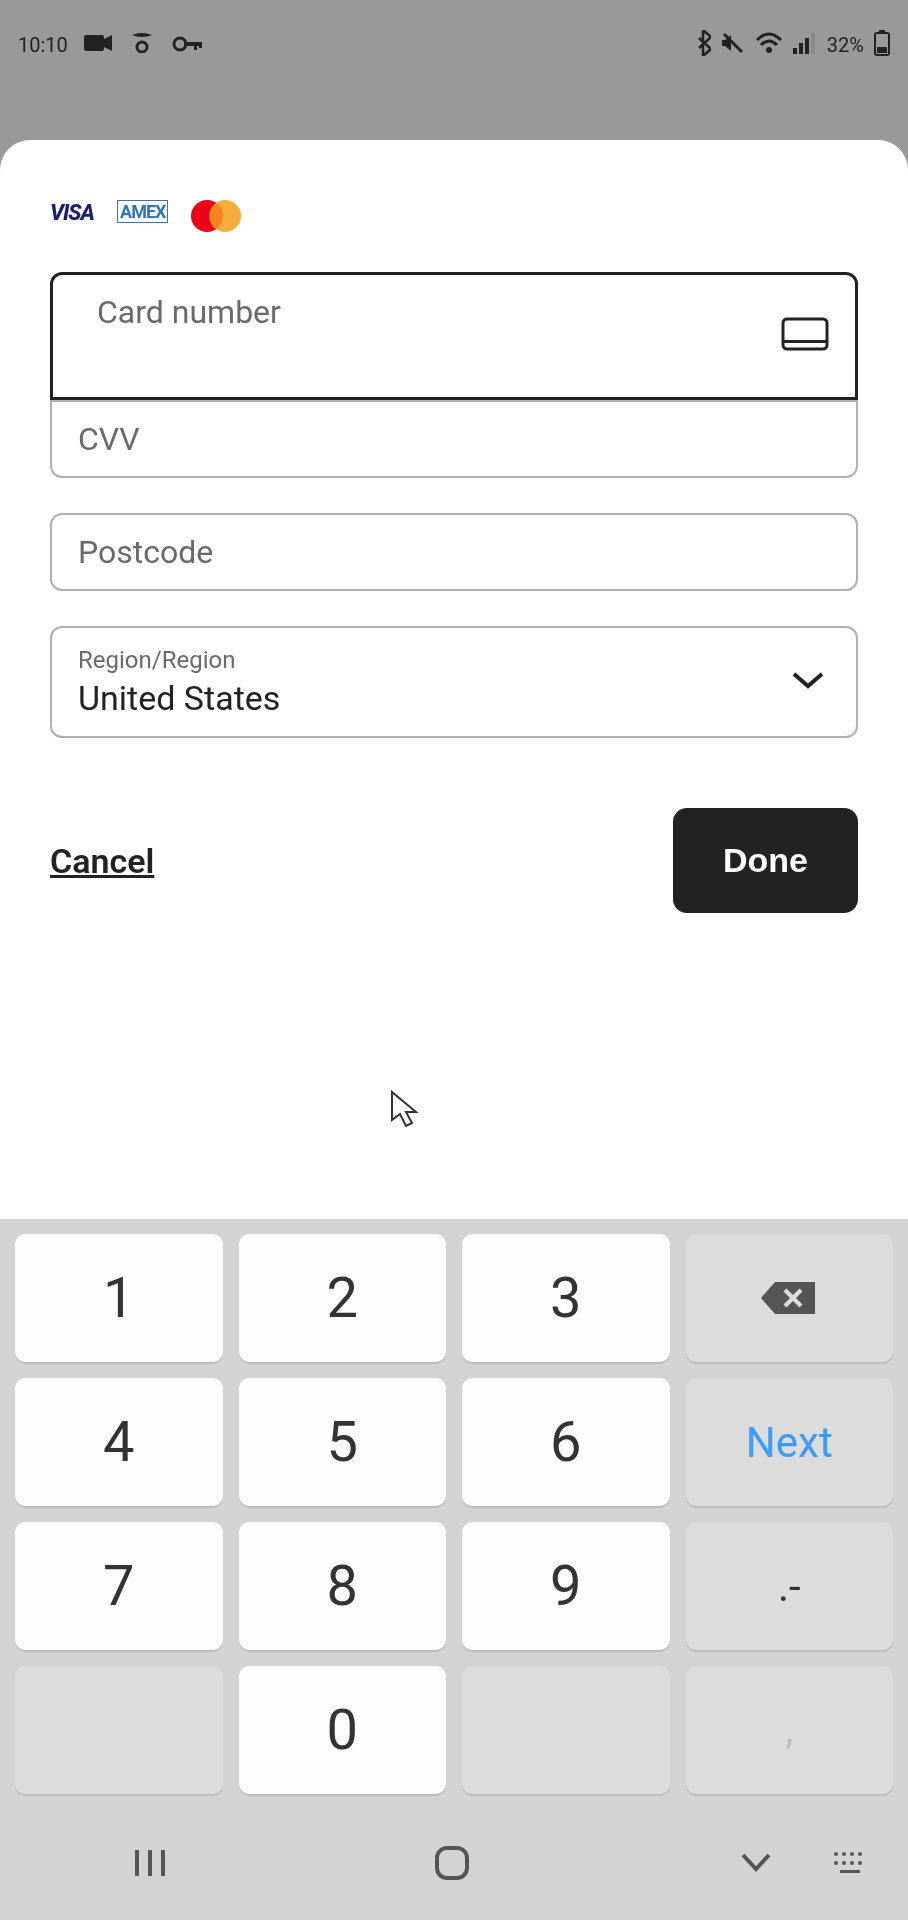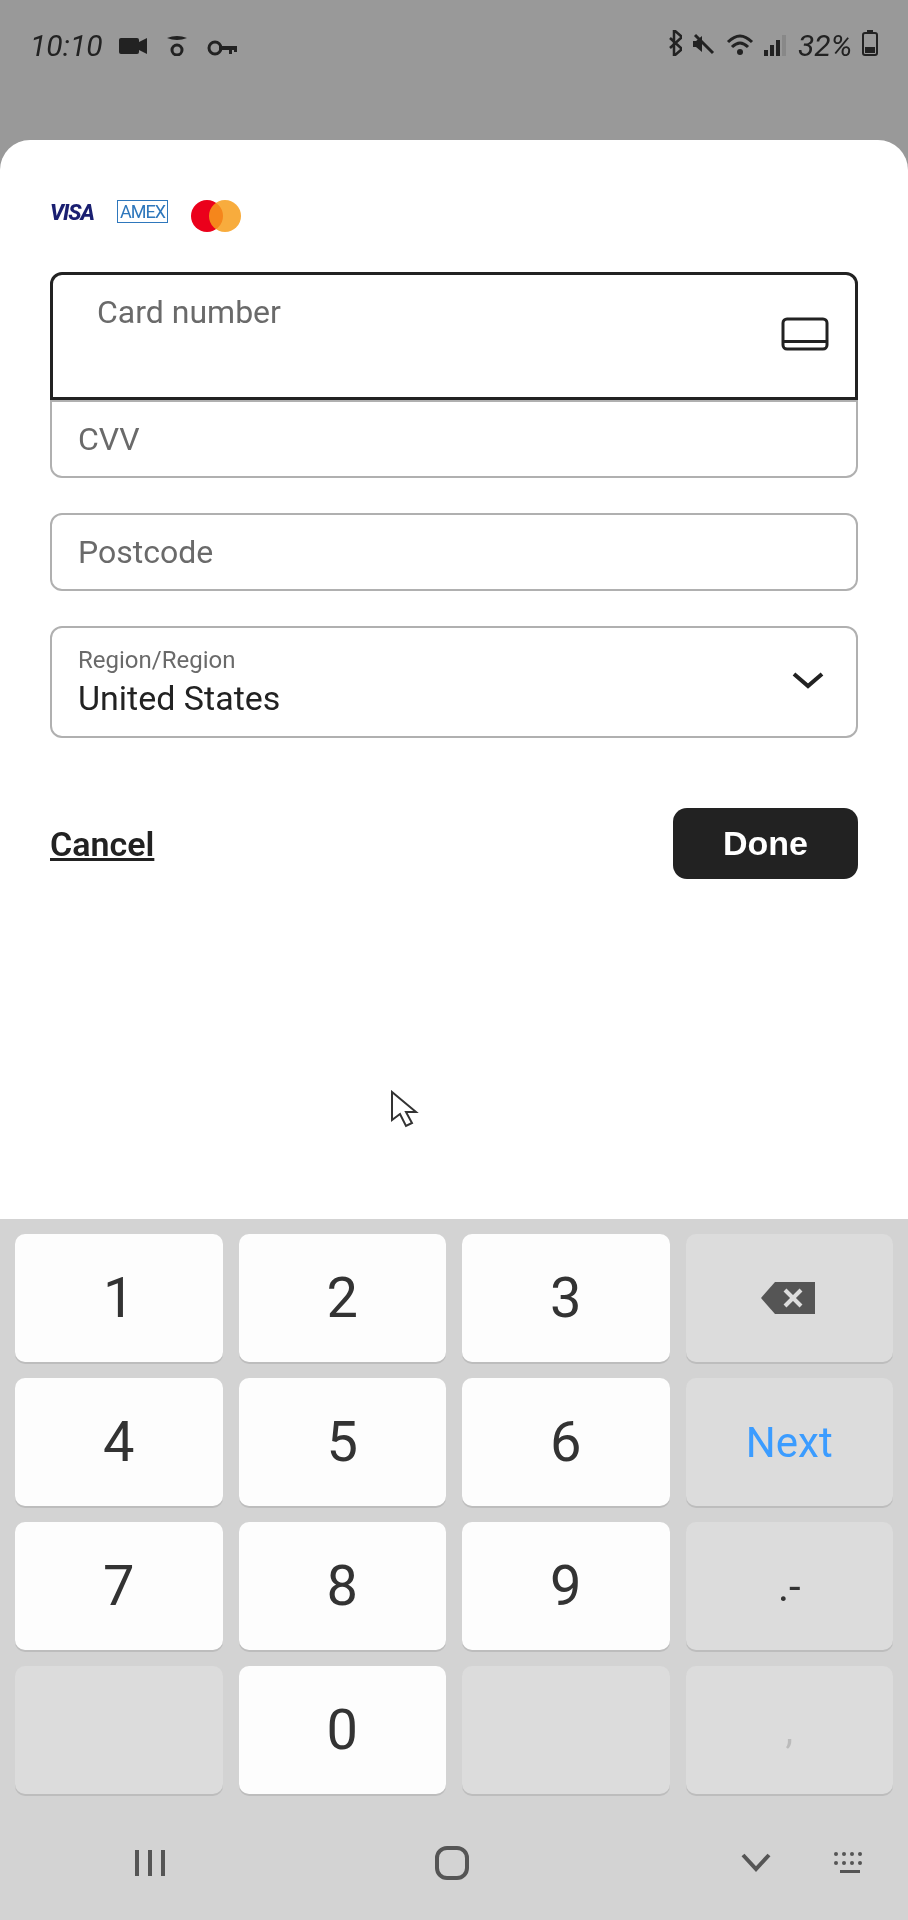--- a/index.html
+++ b/index.html
@@ -4,24 +4,23 @@
 <style>
   * { box-sizing: border-box; margin: 0; padding: 0; }
   html, body { width: 908px; height: 1920px; font-family: -apple-system, BlinkMacSystemFont, 'Segoe UI', Roboto, sans-serif; background: #999; overflow: hidden; }
   
   .status-bar {
     height: 90px;
     background: #999;
     display: flex;
     justify-content: space-between;
     align-items: center;
-    padding: 0 30px;
+    padding: 0 18px;
     color: #222;
-    font-size: 30px;
-    font-style: italic;
+    font-size: 20px;
   }
   .status-left { display: flex; align-items: center; gap: 16px; }
   .status-right { display: flex; align-items: center; gap: 10px; }
   .status-gap { height: 50px; background: #999; }
   
   .modal {
     background: #fff;
     border-radius: 30px 30px 0 0;
     height: calc(100% - 140px);
     display: flex;
@@ -33,21 +32,21 @@
     gap: 30px;
     padding: 28px 40px;
     border-bottom: 2px solid #eee;
   }
   .close-x { font-size: 38px; font-weight: 300; line-height: 1; cursor: pointer; }
   .modal-title { font-size: 36px; font-weight: 700; color: #222; }
   
   .modal-body { padding: 30px 50px; flex: 1; }
   .card-logos { display: flex; gap: 23px; align-items: flex-start; margin-bottom: 40px; margin-top: 30px; }
   .visa { color: #1a1f71; font-weight: 800; font-style: italic; font-size: 22px; letter-spacing: -1px; }
-  .amex { color: #2e77bc; font-weight: 400; font-size: 18px; border: 1px solid #2e77bc; padding: 0 2px; letter-spacing: -1px;}
+  .amex { color: #2e77bc; font-weight: 700; font-size: 18px; border: 1px solid #2e77bc; padding: 0 2px; letter-spacing: -1px;}
   .mc { position: relative; width: 50px; height: 32px; }
   .mc .c1 { position: absolute; left: 0; top: 0; width: 32px; height: 32px; background: #eb001b; border-radius: 50%; }
   .mc .c2 { position: absolute; left: 18px; top: 0; width: 32px; height: 32px; background: #f79e1b; border-radius: 50%; opacity: 0.85; }
   
   .field-group { border: 2px solid #b0b0b0; border-radius: 12px; overflow: hidden; margin-bottom: 35px; }
   .field-group.active { border-color: #222; border-width: 3px; padding-left: 18px; }
   .field-group.halves { display: flex; border-top-left-radius: 0; border-top-right-radius: 0; margin-top: -35px; margin-bottom: 35px;}
   .attached-bottom { border-bottom-left-radius: 0; border-bottom-right-radius: 0; }
   .field {
     padding: 18px 26px;
@@ -60,21 +59,21 @@
   .halves .field + .field { border-left: 5px solid #404040; }
   .field-label { font-size: 32px; color: #6a6a6a; }
   .field-label.small { font-size: 24px; }
   .field-input { border: none; font-size: 32px; color: #222; outline: none; width: 100%; background: transparent; height: 44px;}
   .field-value { font-size: 34px; color: #222; }
   .card-icon { position: absolute; right: 26px; top: 50%; transform: translateY(-50%); }
   .chevron { position: absolute; right: 30px; top: 50%; transform: translateY(-50%); }
   
   .actions { display: flex; justify-content: space-between; align-items: center; margin-top: 70px; }
   .cancel-btn { font-size: 34px; font-weight: 600; text-decoration: underline; color: #222; cursor: pointer; }
-  .done-btn { background: #222; color: #fff; padding: 16px 50px; border-radius: 14px; font-size: 34px; font-weight: 600; cursor: pointer; border: none; }
+  .done-btn { background: #222; color: #fff; padding: 33px 50px; border-radius: 14px; font-size: 34px; font-weight: 600; cursor: pointer; border: none; }
   
   .cursor-arrow { position: absolute; left: 390px; top: 1090px; pointer-events:none; }
   
   .keyboard {
     background: #d3d3d3;
     padding: 15px 15px 0 15px;
   }
   .key-row { display: flex; gap: 16px; margin-bottom: 16px; }
   .key {
     flex: 1;

